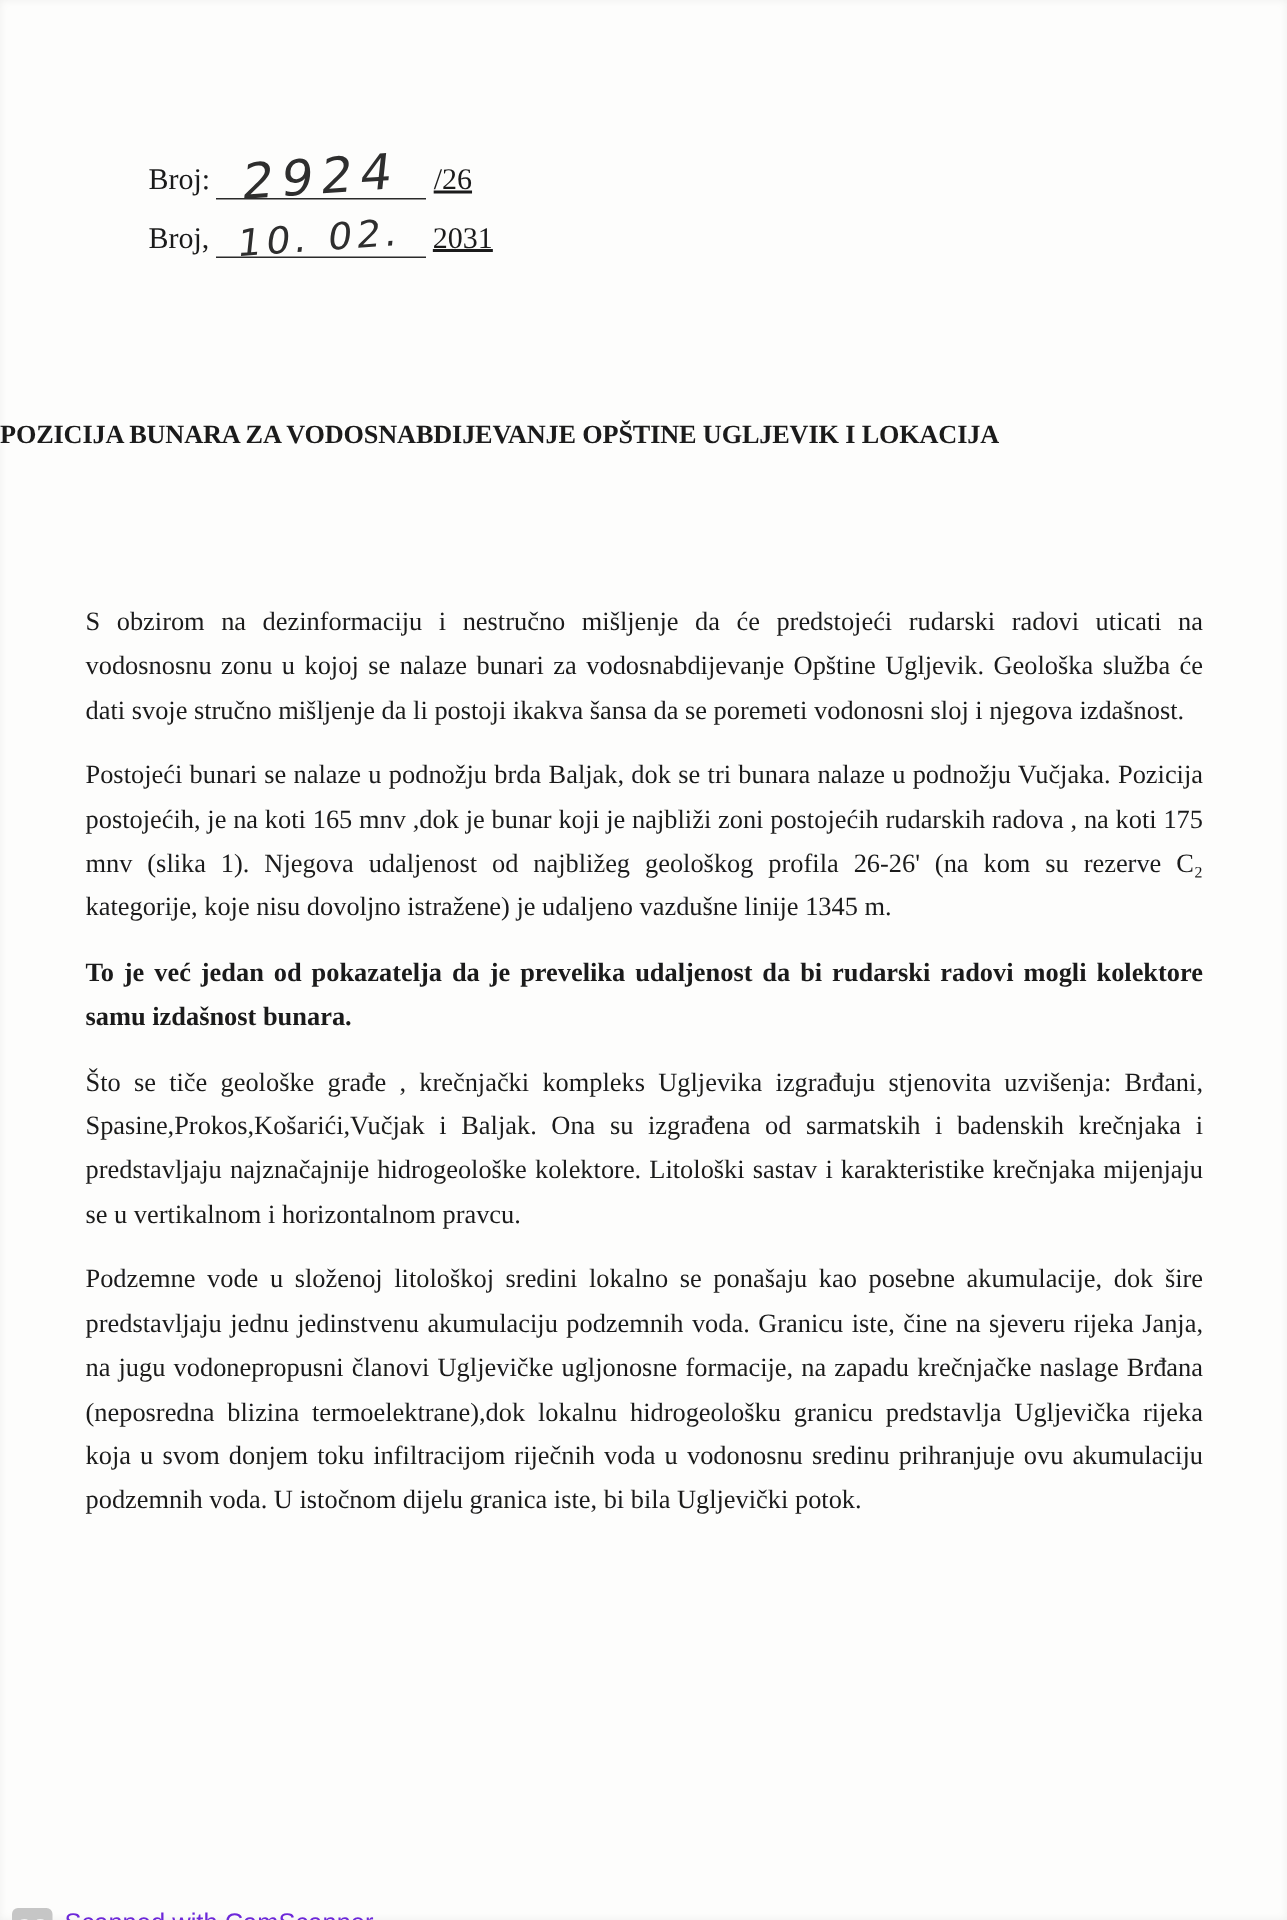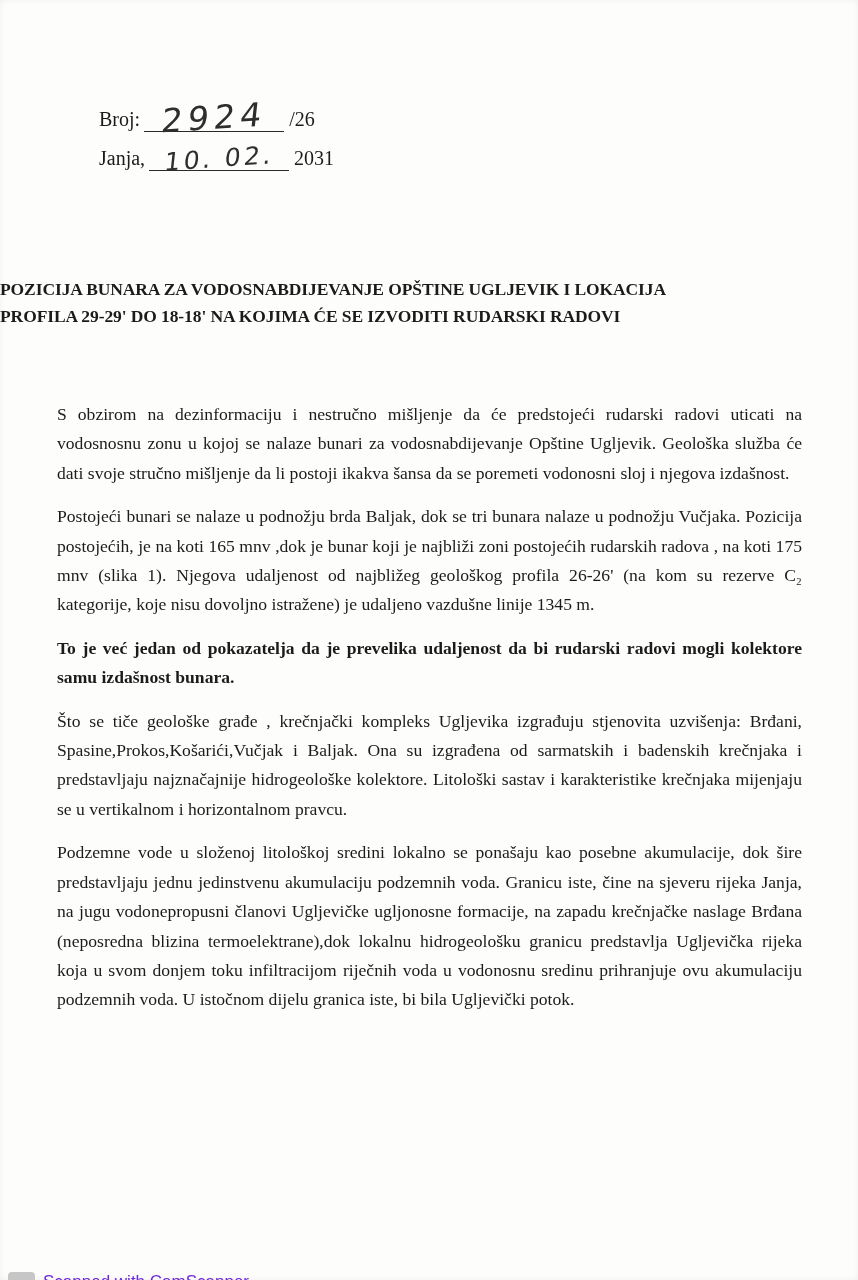--- a/index.html
+++ b/index.html
@@ -32,21 +32,21 @@
   .dana-underline{min-width:140px;margin-left:4px;}
   .hand{
     display:inline-block;
     font-family:"DejaVu Sans",sans-serif;
     transform:skewX(-10deg) rotate(-4deg);
     color:#2e2e2e;
     line-height:1;
   }
   .hand-broj{font-size:33px;letter-spacing:5px;position:relative;top:3px;}
   .hand-dana{font-size:25px;letter-spacing:3px;position:relative;top:2px;}
-  .after-underline{margin-left:5px;}
+  .after-underline{margin-left:5px;text-decoration:underline;}
   
   .doc-title{
     position:absolute;left:0;right:0;top:276px;
     text-align:left;
     font-weight:bold;
     font-size:17.5px;
     line-height:27px;
     letter-spacing:-0.1px;
   }
   
@@ -84,29 +84,28 @@
 
 <div class="page">
 
   <div class="doc-header">
     <div class="header-line broj-line">
       <span>Broj:</span>
       <span class="fill-underline broj-underline"><span class="hand hand-broj">2924</span></span>
       <span class="after-underline">/26</span>
     </div>
     <div class="header-line dana-line">
-      <span>Janja,</span>
+      <span>Broj,</span>
       <span class="fill-underline dana-underline"><span class="hand hand-dana">10. 02.</span></span>
       <span class="after-underline">2031</span>
     </div>
   </div>
 
   <div class="doc-title">
     <div>POZICIJA BUNARA ZA VODOSNABDIJEVANJE OPŠTINE UGLJEVIK I LOKACIJA</div>
-    <div>PROFILA 29-29' DO 18-18' NA KOJIMA ĆE SE IZVODITI RUDARSKI RADOVI</div>
   </div>
 
   <div class="doc-body">
     <p>S obzirom na dezinformaciju i nestručno mišljenje da će predstojeći rudarski radovi uticati na vodosnosnu zonu u kojoj se nalaze bunari za vodosnabdijevanje Opštine Ugljevik. Geološka služba će dati svoje stručno mišljenje da li postoji ikakva šansa da se poremeti vodonosni sloj i njegova izdašnost.</p>
     <p>Postojeći bunari se nalaze u podnožju brda Baljak, dok se tri bunara nalaze u podnožju Vučjaka. Pozicija postojećih, je na koti 165 mnv ,dok je bunar koji je najbliži zoni postojećih rudarskih radova , na koti 175 mnv (slika 1). Njegova udaljenost od najbližeg geološkog profila 26-26' (na kom su rezerve C₂ kategorije, koje nisu dovoljno istražene) je udaljeno vazdušne linije 1345 m.</p>
     <p class="bold">To je već jedan od pokazatelja da je prevelika udaljenost da bi rudarski radovi mogli kolektore samu izdašnost bunara.</p>
     <p>Što se tiče geološke građe , krečnjački kompleks Ugljevika izgrađuju stjenovita uzvišenja: Brđani, Spasine,Prokos,Košarići,Vučjak i Baljak. Ona su izgrađena od sarmatskih i badenskih krečnjaka i predstavljaju najznačajnije hidrogeološke kolektore. Litološki sastav i karakteristike krečnjaka mijenjaju se u vertikalnom i horizontalnom pravcu.</p>
     <p>Podzemne vode u složenoj litološkoj sredini lokalno se ponašaju kao posebne akumulacije, dok šire predstavljaju jednu jedinstvenu akumulaciju podzemnih voda. Granicu iste, čine na sjeveru rijeka Janja, na jugu vodonepropusni članovi Ugljevičke ugljonosne formacije, na zapadu krečnjačke naslage Brđana (neposredna blizina termoelektrane),dok lokalnu hidrogeološku granicu predstavlja Ugljevička rijeka koja u svom donjem toku infiltracijom riječnih voda u vodonosnu sredinu prihranjuje ovu akumulaciju podzemnih voda. U istočnom dijelu granica iste, bi bila Ugljevički potok.</p>
   </div>
 

